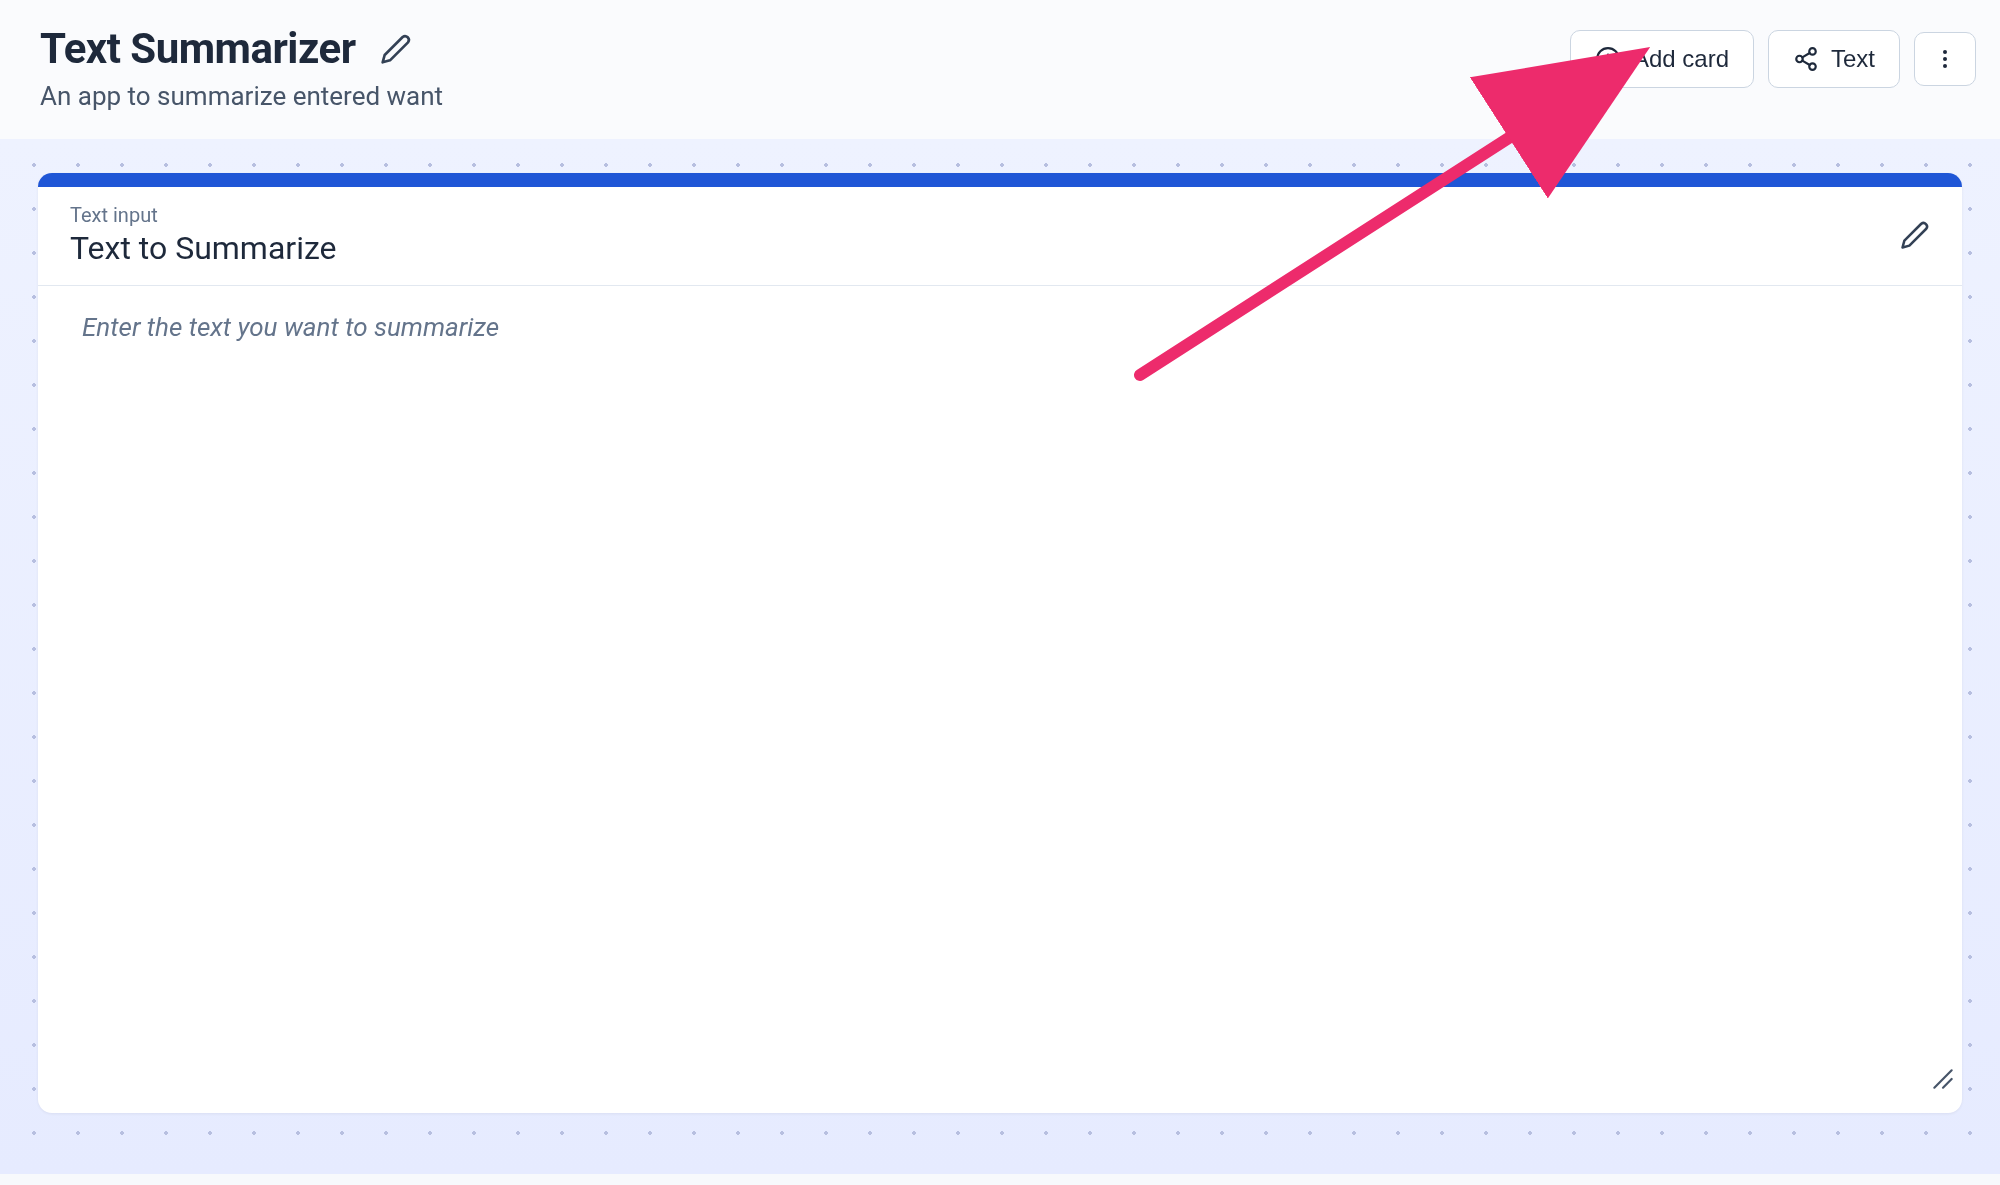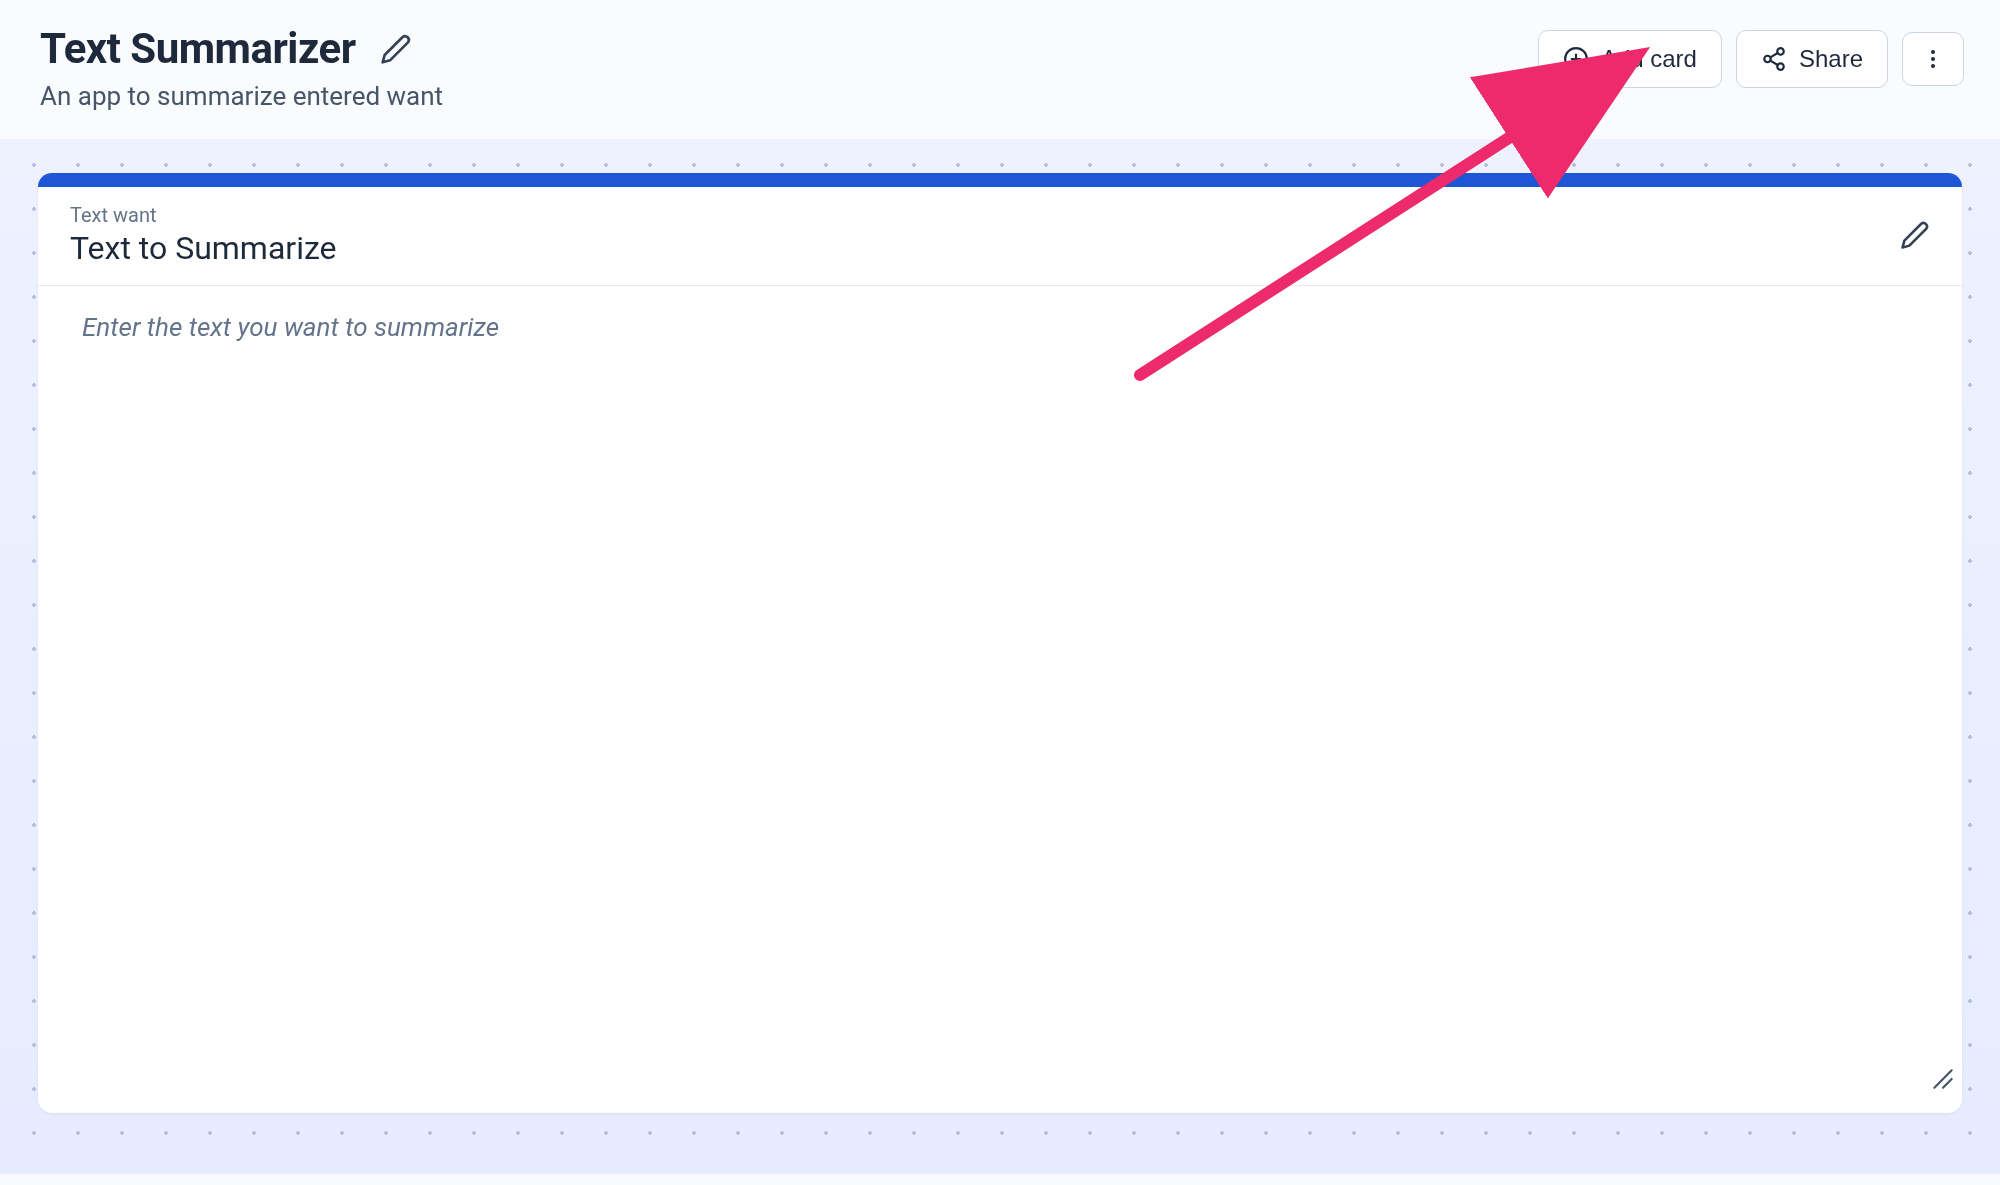--- a/index.html
+++ b/index.html
@@ -12,21 +12,21 @@
     height: 1185px;
     overflow: hidden;
     position: relative;
   }
 
   
   .header {
     display: flex;
     align-items: flex-start;
     justify-content: space-between;
-    padding: 24px 36px 28px 40px;
+    padding: 24px 24px 28px 40px;
     background: #fafbfd;
   }
   .header-left {
     display: flex;
     flex-direction: column;
     gap: 8px;
   }
   .title-row {
     display: flex;
     align-items: center;
@@ -194,37 +194,37 @@
       <span>Add card</span>
     </button>
     <button class="btn">
       <svg width="26" height="26" viewBox="0 0 24 24" fill="none" stroke="#1e293b" stroke-width="2" stroke-linecap="round" stroke-linejoin="round">
         <circle cx="18" cy="5" r="3"></circle>
         <circle cx="6" cy="12" r="3"></circle>
         <circle cx="18" cy="19" r="3"></circle>
         <line x1="8.59" y1="13.51" x2="15.42" y2="17.49"></line>
         <line x1="15.41" y1="6.51" x2="8.59" y2="10.49"></line>
       </svg>
-      <span>Share</span>
+      <span>Text</span>
     </button>
     <button class="btn btn-icon-only">
       <svg width="24" height="24" viewBox="0 0 24 24" fill="#1e293b">
         <circle cx="12" cy="5" r="2"></circle>
         <circle cx="12" cy="12" r="2"></circle>
         <circle cx="12" cy="19" r="2"></circle>
       </svg>
     </button>
   </div>
 </div>
 
 <div class="canvas">
   <div class="card">
     <div class="card-header">
       <div class="card-header-left">
-        <div class="card-type">Text want</div>
+        <div class="card-type">Text input</div>
         <div class="card-title">Text to Summarize</div>
       </div>
       <div class="card-header-right">
         <span class="edit-icon-btn">
           <svg width="30" height="30" viewBox="0 0 24 24" fill="none" stroke="#334155" stroke-width="2" stroke-linecap="round" stroke-linejoin="round">
             <path d="M17 3a2.85 2.85 0 0 1 4 4L7.5 20.5 2 22l1.5-5.5L17 3z"></path>
           </svg>
         </span>
       </div>
     </div>

